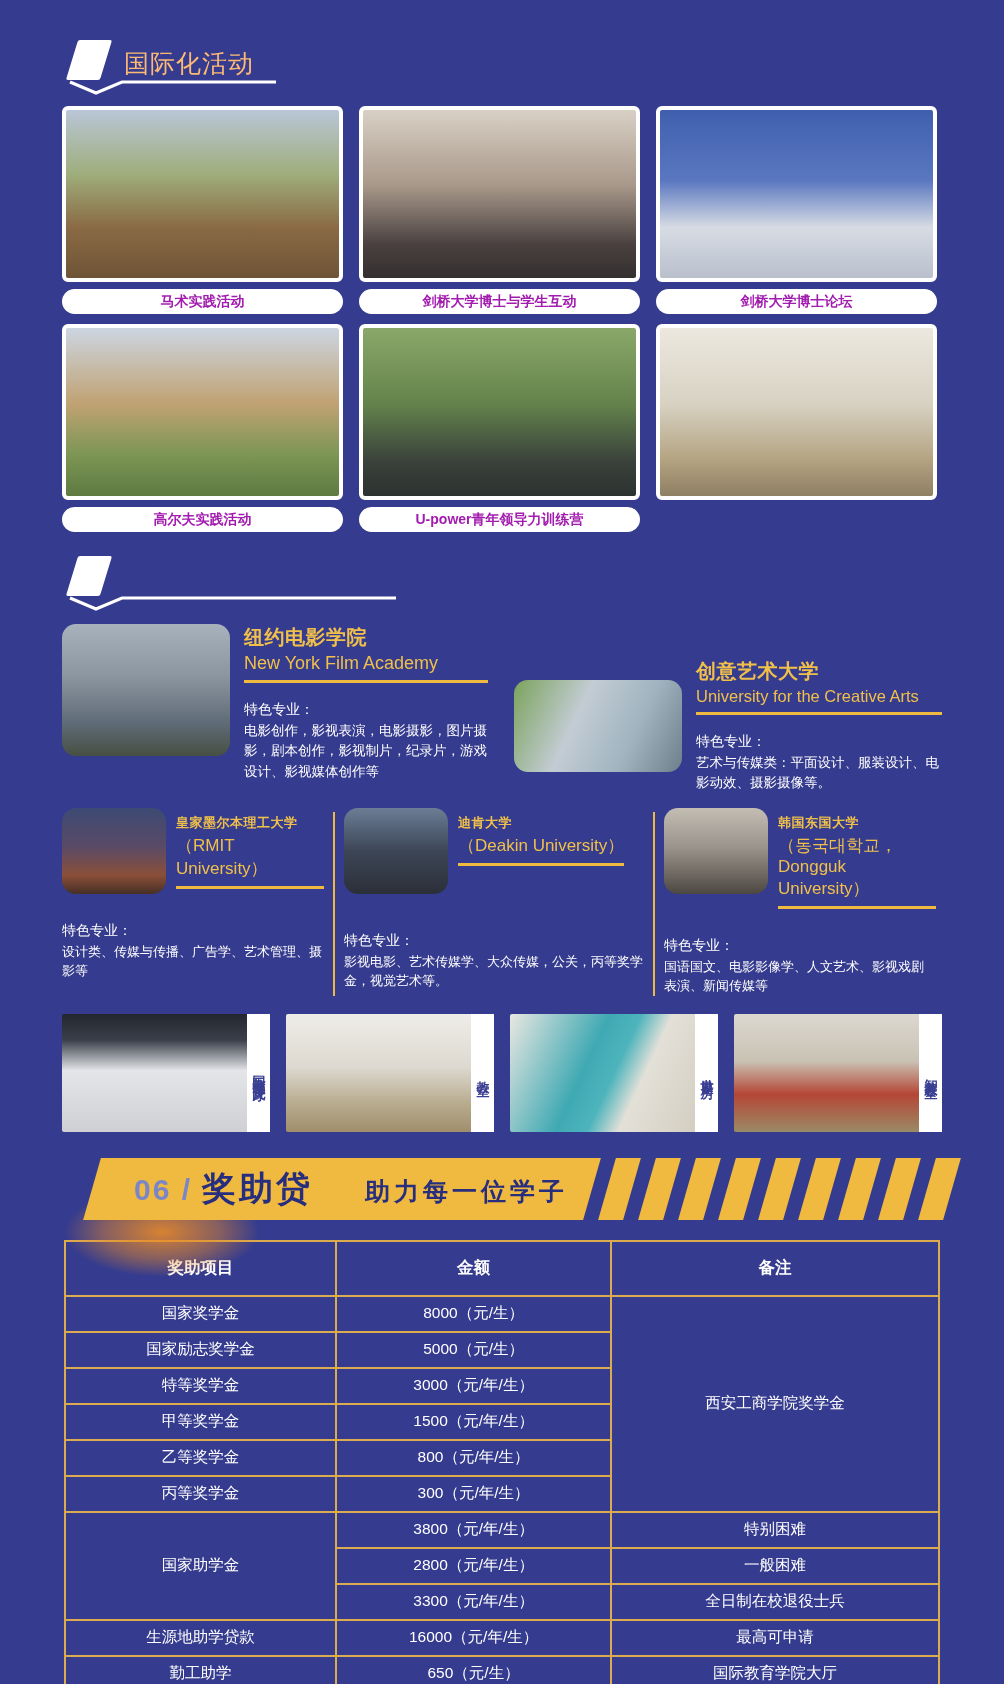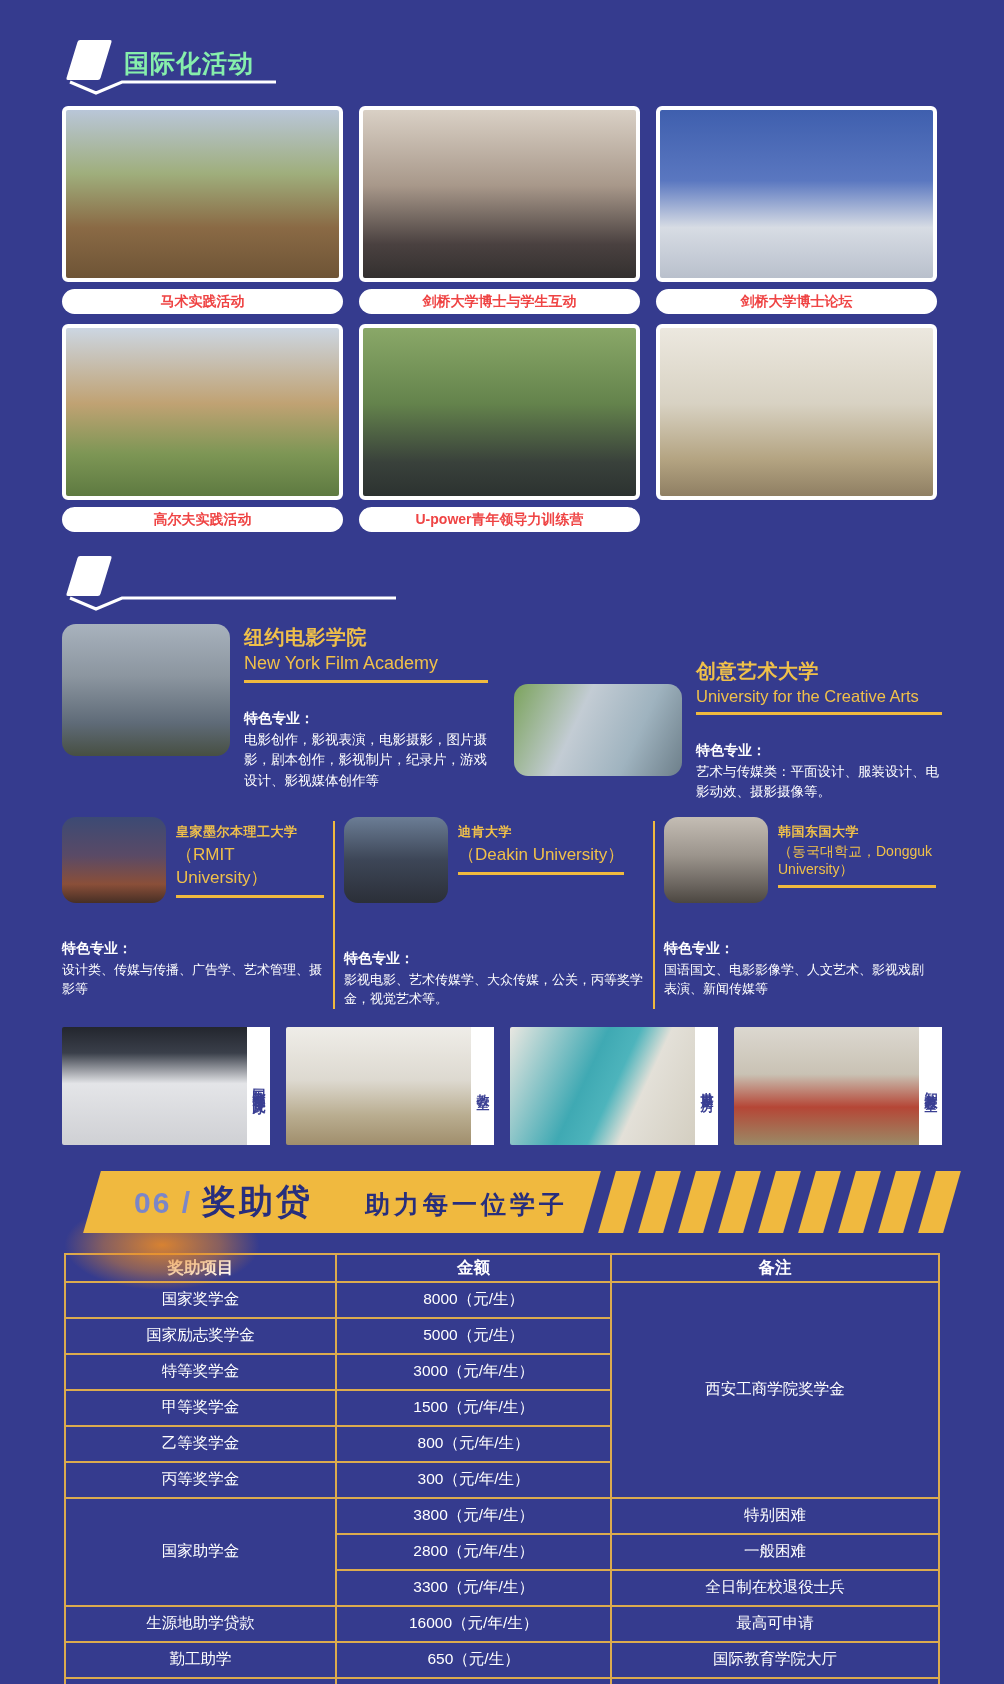--- a/index.html
+++ b/index.html
@@ -10,31 +10,31 @@
     font-family:"Liberation Sans","DejaVu Sans",sans-serif;
     overflow:hidden;
     color:#fff;
   }
   .page { padding:40px 62px 0 62px; position:relative; }
 
   
   .sec-head { margin-bottom:10px; }
   .sec-head-row { display:flex; align-items:flex-end; }
   .flag-icon { display:inline-block; width:34px; height:40px; background:#ffffff; transform:skewX(-17deg); border-radius:2px; margin-left:10px; }
-  .sec-title { font-size:25px; font-weight:bold; color:#86efac; margin-left:18px; letter-spacing:1px; }
+  .sec-title { font-size:25px; font-weight:normal; color:#fdba74; margin-left:18px; letter-spacing:1px; }
   .sec-underline { display:block; margin:-1px 0 0 6px; }
 
   
   .photo-grid { display:flex; flex-wrap:wrap; gap:10px 16px; margin-top:10px; }
   .photo-card { width:281px; }
   .photo-frame { height:176px; border:4px solid #ffffff; border-radius:6px; background:#777; }
   .caption-pill {
     margin-top:7px; height:25px; background:#ffffff; border-radius:13px;
     display:flex; align-items:center; justify-content:center;
-    color:#ef4444; font-size:14px; font-weight:bold;
+    color:#a21caf; font-size:14px; font-weight:bold;
   }
 
   
   .ph-equestrian { background:linear-gradient(180deg,#b9c6d8 0%,#9fae7c 38%,#8a6a45 70%,#6e5436 100%); }
   .ph-cambridge-interaction { background:linear-gradient(180deg,#d9d0c5 0%,#a8988a 45%,#4a4140 80%,#33302f 100%); }
   .ph-cambridge-forum { background:linear-gradient(180deg,#3f5fae 0%,#5a77c0 42%,#d7dce4 70%,#b9c0cc 100%); }
   .ph-golf { background:linear-gradient(180deg,#ccd6e2 0%,#c0a273 45%,#7d9655 75%,#5e7a41 100%); }
   .ph-upower { background:linear-gradient(180deg,#8aa868 0%,#64834c 45%,#39413b 80%,#2c3230 100%); }
   .ph-wine { background:linear-gradient(180deg,#ece8df 0%,#d8d2c3 45%,#b4a482 78%,#8f7f63 100%); }
 
@@ -44,21 +44,21 @@
   .uni-photo { border-radius:14px; flex-shrink:0; }
   .ph-nyfa { width:168px; height:132px; background:linear-gradient(180deg,#a8b2bd 0%,#8b959f 40%,#5f6b78 75%,#474f42 100%); }
   .ph-uca { width:168px; height:92px; background:linear-gradient(115deg,#7ba35c 0%,#c3ccd4 38%,#9fb3bf 70%,#6d7f8a 100%); }
   .ph-rmit { width:104px; height:86px; background:linear-gradient(180deg,#3c4a74 0%,#5a4a66 45%,#8a4f39 78%,#472f25 100%); }
   .ph-deakin { width:104px; height:86px; background:linear-gradient(180deg,#6b7d95 0%,#3d4657 50%,#2b2f38 100%); }
   .ph-dongguk { width:104px; height:86px; background:linear-gradient(180deg,#c4bdb4 0%,#9b948c 45%,#6a645e 80%,#4c4741 100%); }
   .uni-text { margin-left:14px; }
   .uni-name-cn { color:#f0c04a; font-size:20px; font-weight:bold; letter-spacing:.5px; }
   .uni-name-en { color:#f0c04a; font-size:18px; margin-top:2px; }
   .uni-underline { height:3px; background:#f0b93f; margin-top:6px; }
-  .majors-label { font-size:14px; margin-top:27px;font-weight:bold; }
+  .majors-label { font-size:14px; margin-top:18px; }
   .majors-text { font-size:13.5px; line-height:1.5; margin-top:2px; }
   .uni-card-uca { margin-left:26px; padding-top:34px;align-items:center; }
 
   .uni-row2 { display:flex; margin-top:14px; align-items:stretch; }
   .uni-card2 { display:flex; flex-direction:column; }
   .uni-card2 .top { display:flex; }
   .uni-card2 .uni-text { margin-left:10px; padding-top:6px; }
   .uni-card2 .uni-name-cn { font-size:13px; }
   .uni-card2 .uni-name-en { font-size:17px; }
   .uni-card2 .majors-wrap { margin-top:10px; }
@@ -99,21 +99,21 @@
   .banner-subtitle { font-size:25px; font-weight:bold; color:#272e7d; margin-left:52px; letter-spacing:4px; }
   .banner-stripes { position:absolute; right:-10px; top:0; height:62px; display:flex; gap:15px; }
   .stripe { width:25px; height:62px; background:#f0b93f; transform:skewX(-16deg); }
 
   
   .aid-table { width:876px; margin:20px auto 0 auto; border-collapse:collapse; }
   .aid-table th, .aid-table td {
     border:2px solid #dcab4e; text-align:center; vertical-align:middle;
     font-size:15.5px; color:#ffffff; height:36px; padding:2px 6px;
   }
-  .aid-table th { font-size:16.5px; font-weight:bold; height:28px; }
+  .aid-table th { font-size:16.5px; font-weight:bold; height:55px; }
   .col-item { width:31%; }
   .col-amount { width:31.5%; }
   .col-note { width:37.5%; }
 </style>
 </head>
 <body>
 
 <div class="page">
 
   <div class="sec-head">
@@ -217,21 +217,21 @@
       </div>
     </div>
 
     <div class="v-divider"></div>
 
     <div class="uni-card2 w-dongguk">
       <div class="top">
         <div class="uni-photo ph-dongguk"></div>
         <div class="uni-text">
           <div class="uni-name-cn">韩国东国大学</div>
-          <div class="uni-name-en" style="font-size:14px;">（동국대학교，Dongguk University）</div>
+          <div class="uni-name-en" style="font-size:17px;">（동국대학교，Dongguk University）</div>
           <div class="uni-underline"></div>
         </div>
       </div>
       <div class="majors-wrap">
         <div class="majors-label">特色专业：</div>
         <div class="majors-text">国语国文、电影影像学、人文艺术、影视戏剧表演、新闻传媒等</div>
       </div>
     </div>
   </div>
 

